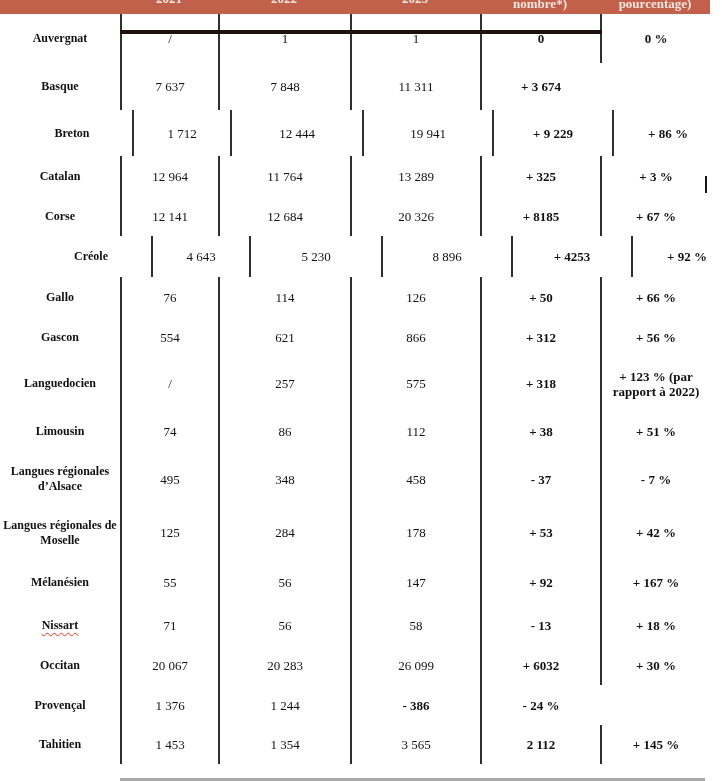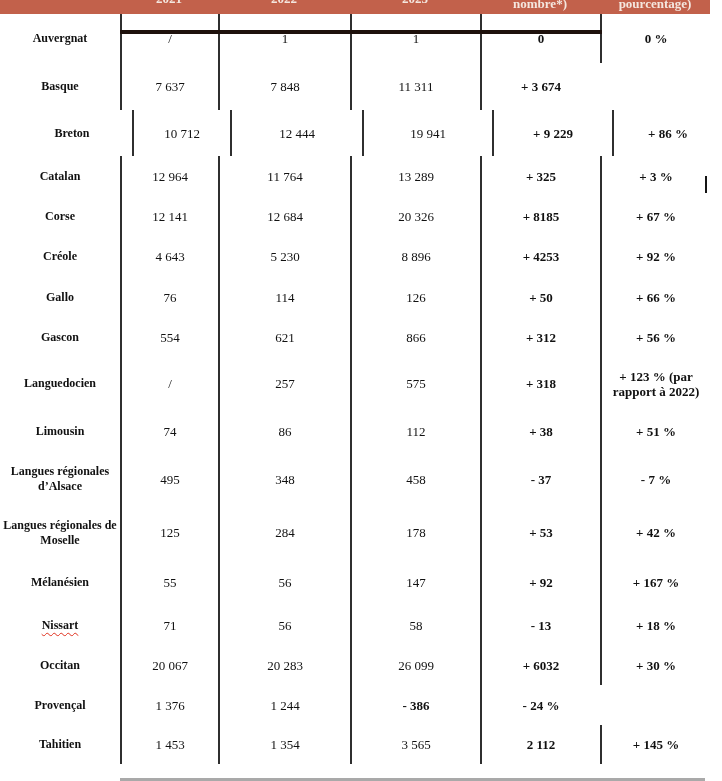--- a/index.html
+++ b/index.html
@@ -99,21 +99,21 @@
         </div>
         <div class="cell val bold">
           <span>+ 3 674</span>
         </div>
       </div>
       <div class="brow" style="height: 46px; padding-left: 12px;">
         <div class="cell lbl">
           <span>Breton</span>
         </div>
         <div class="cell val">
-          <span>10 712</span>
+          <span>1 712</span>
         </div>
         <div class="cell val">
           <span>12 444</span>
         </div>
         <div class="cell val">
           <span>19 941</span>
         </div>
         <div class="cell val bold">
           <span>+ 9 229</span>
         </div>
@@ -154,21 +154,21 @@
         <div class="cell val">
           <span>20 326</span>
         </div>
         <div class="cell val bold">
           <span>+ 8185</span>
         </div>
         <div class="cell val bold">
           <span>+ 67 %</span>
         </div>
       </div>
-      <div class="brow" style="height: 41px;">
+      <div class="brow" style="height: 41px; padding-left: 31px;">
         <div class="cell lbl">
           <span>Créole</span>
         </div>
         <div class="cell val">
           <span>4 643</span>
         </div>
         <div class="cell val">
           <span>5 230</span>
         </div>
         <div class="cell val">

